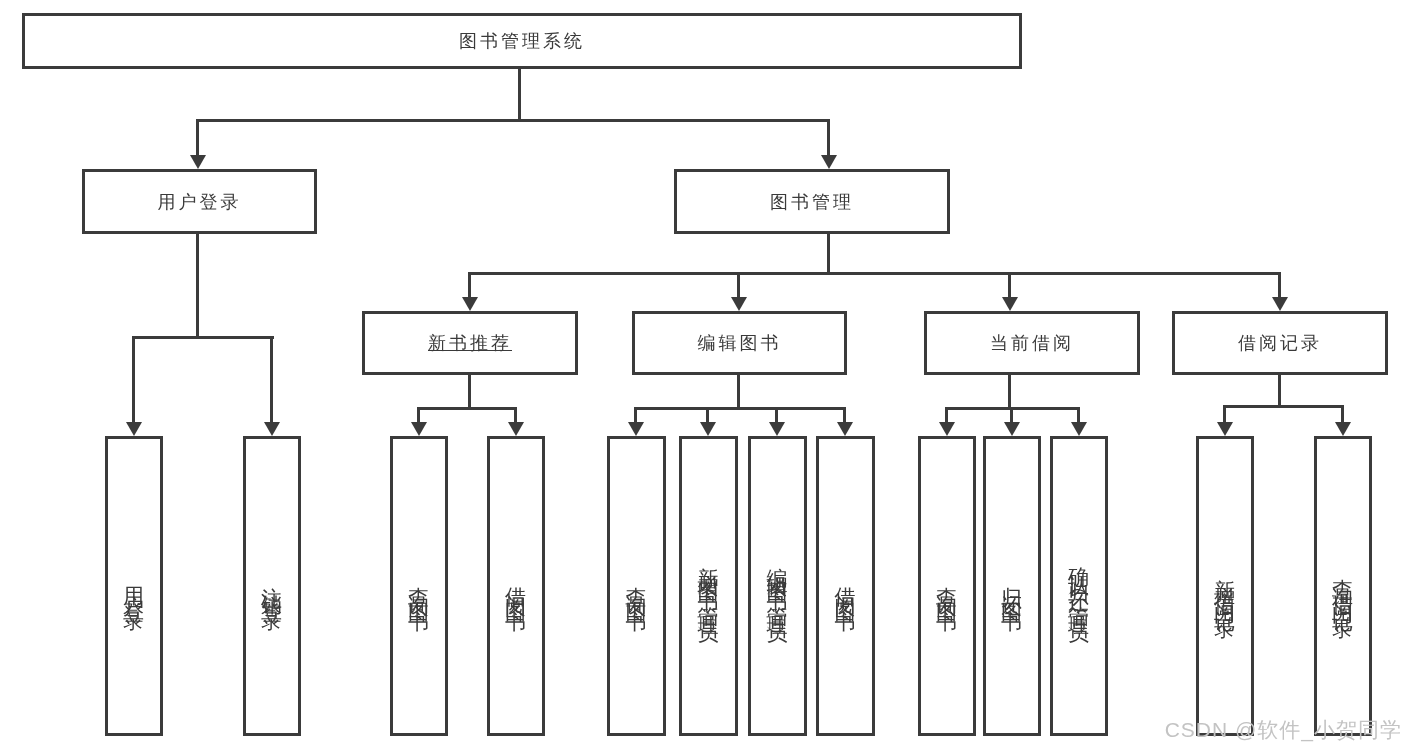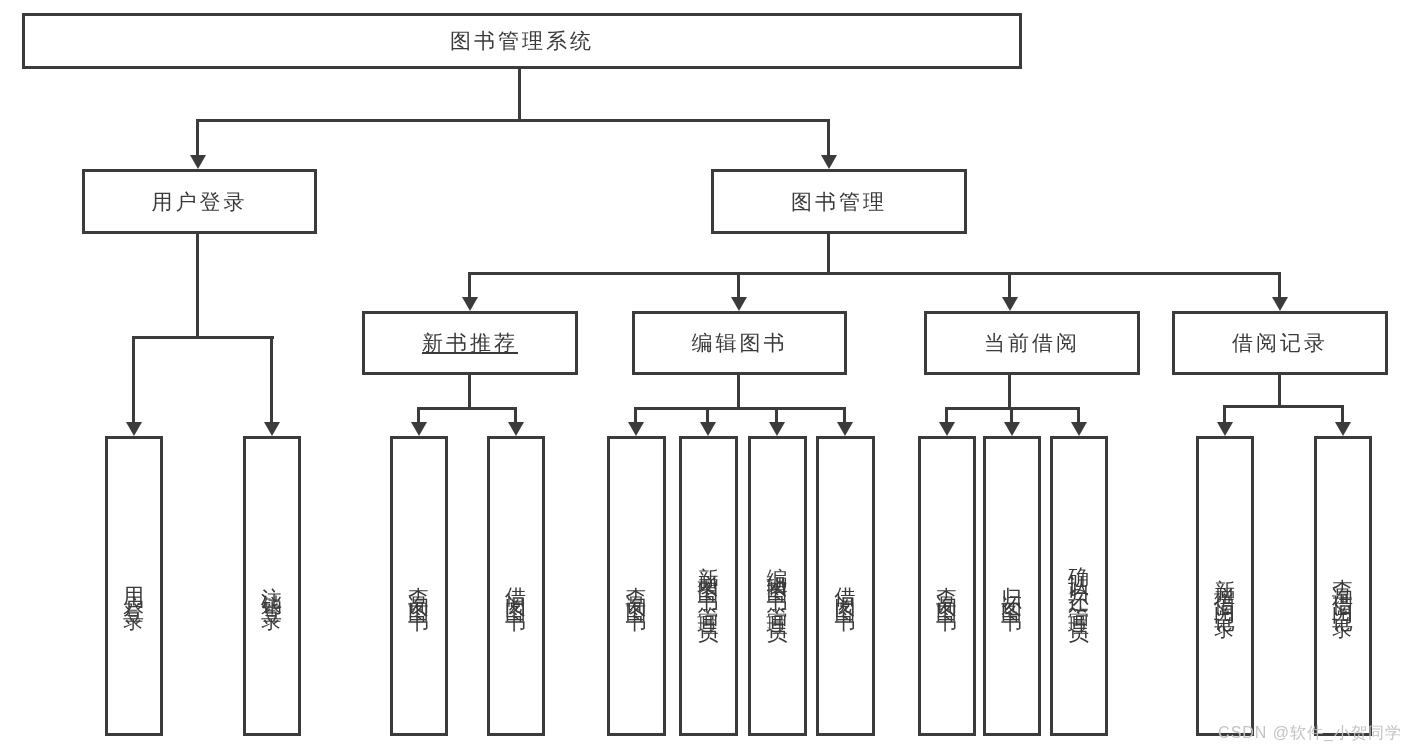--- a/index.html
+++ b/index.html
@@ -16,21 +16,21 @@
     overflow:hidden;
     font-family:"Liberation Sans","DejaVu Sans",sans-serif;
     color:var(--text);
   }
   .hbox{
     position:absolute;
     box-sizing:border-box;
     border:3px solid var(--line);
     background:var(--background);
     display:flex;align-items:center;justify-content:center;
-    font-size:21px;letter-spacing:3px;
+    font-size:18px;letter-spacing:3px;
     white-space:nowrap;
   }
   .vbox{
     position:absolute;
     box-sizing:border-box;
     top:436px;height:300px;width:58px;
     border:3px solid var(--line);
     background:var(--background);
     display:flex;align-items:center;justify-content:center;
   }
@@ -50,21 +50,21 @@
     left:50%;bottom:-14px;
     transform:translateX(-50%);
     width:0;height:0;
     border-left:8px solid transparent;
     border-right:8px solid transparent;
     border-top:14px solid var(--line);
   }
   .watermark{
     position:absolute;
     right:3px;bottom:3px;
-    font-size:16px;
+    font-size:21px;
     letter-spacing:1px;
     color:var(--watermark);
     white-space:nowrap;
     text-align:right;
   }
 </style>
 </head>
 <body>
 
 <div class="canvas">
@@ -74,21 +74,21 @@
   </div>
 
   <div class="vline" style="left:518px;top:69px;height:50px;"></div>
   <div class="hline" style="left:196px;top:119px;width:634px;"></div>
   <div class="arrow" style="left:196px;top:119px;height:36px;"></div>
   <div class="arrow" style="left:827px;top:119px;height:36px;"></div>
 
   <div class="hbox" style="left:82px;top:169px;width:235px;height:65px;">
     <span>用户登录</span>
   </div>
-  <div class="hbox" style="left:711px;top:169px;width:256px;height:65px;">
+  <div class="hbox" style="left:674px;top:169px;width:276px;height:65px;">
     <span>图书管理</span>
   </div>
 
   <div class="vline" style="left:196px;top:233px;height:106px;"></div>
   <div class="hline" style="left:132px;top:336px;width:142px;"></div>
   <div class="arrow" style="left:132px;top:336px;height:86px;"></div>
   <div class="arrow" style="left:270px;top:336px;height:86px;"></div>
 
   <div class="vline" style="left:827px;top:233px;height:42px;"></div>
   <div class="hline" style="left:468px;top:272px;width:813px;"></div>

